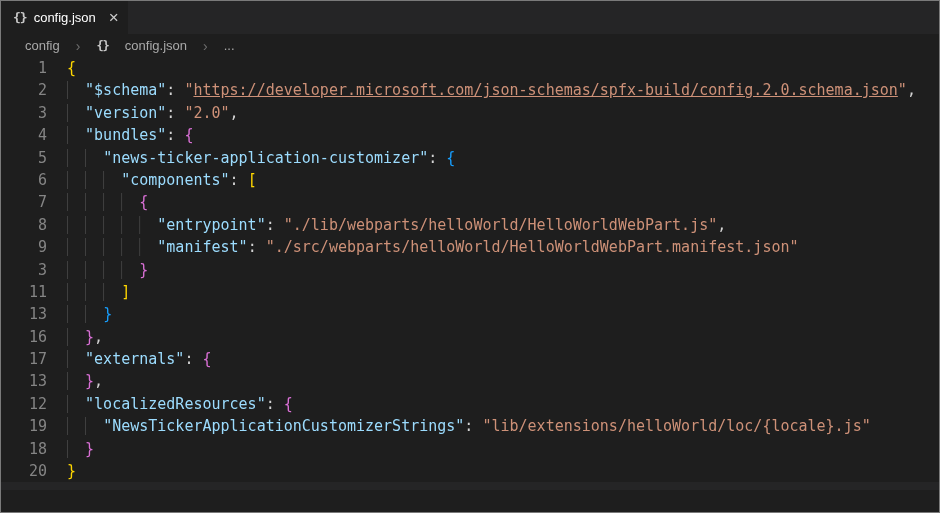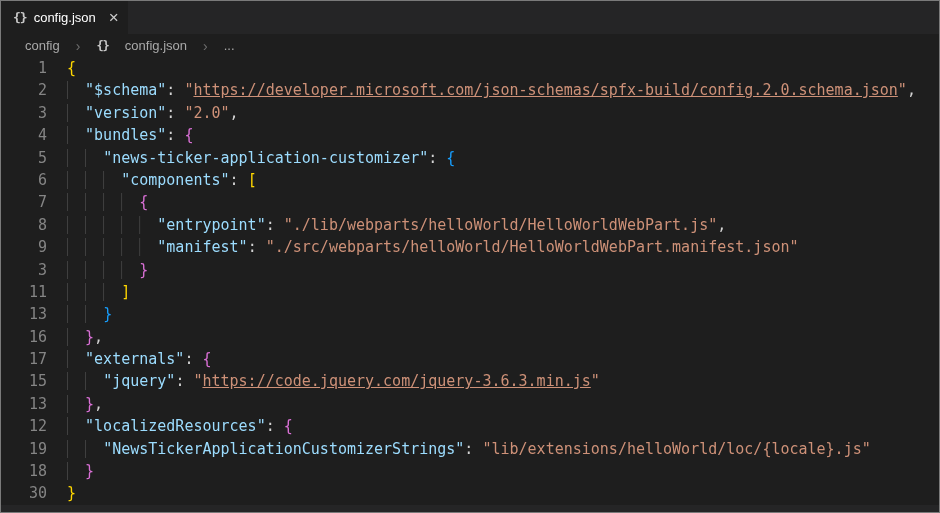--- a/index.html
+++ b/index.html
@@ -130,22 +130,21 @@
       <div class="line"><div class="gutter">5</div><div class="code"><span class="tok-ws">    </span><span class="tok-key">"news-ticker-application-customizer"</span><span class="tok-punc">: </span><span class="tok-b3">{</span></div></div>
       <div class="line"><div class="gutter">6</div><div class="code"><span class="tok-ws">      </span><span class="tok-key">"components"</span><span class="tok-punc">: </span><span class="tok-b1">[</span></div></div>
       <div class="line"><div class="gutter">7</div><div class="code"><span class="tok-ws">        </span><span class="tok-b2">{</span></div></div>
       <div class="line"><div class="gutter">8</div><div class="code"><span class="tok-ws">          </span><span class="tok-key">"entrypoint"</span><span class="tok-punc">: </span><span class="tok-str">"./lib/webparts/helloWorld/HelloWorldWebPart.js"</span><span class="tok-punc">,</span></div></div>
       <div class="line"><div class="gutter">9</div><div class="code"><span class="tok-ws">          </span><span class="tok-key">"manifest"</span><span class="tok-punc">: </span><span class="tok-str">"./src/webparts/helloWorld/HelloWorldWebPart.manifest.json"</span></div></div>
       <div class="line"><div class="gutter">3</div><div class="code"><span class="tok-ws">        </span><span class="tok-b2">}</span></div></div>
       <div class="line"><div class="gutter">11</div><div class="code"><span class="tok-ws">      </span><span class="tok-b1">]</span></div></div>
       <div class="line"><div class="gutter">13</div><div class="code"><span class="tok-ws">    </span><span class="tok-b3">}</span></div></div>
       <div class="line"><div class="gutter">16</div><div class="code"><span class="tok-ws">  </span><span class="tok-b2">}</span><span class="tok-punc">,</span></div></div>
       <div class="line"><div class="gutter">17</div><div class="code"><span class="tok-ws">  </span><span class="tok-key">"externals"</span><span class="tok-punc">: </span><span class="tok-b2">{</span></div></div>
-      <div class="line"><div class="gutter">15</div><div class="code"><span class="tok-ws">    </span><span class="tok-key">"jquery"</span><span class="tok-punc">: </span><span class="tok-str">"</span><span class="tok-link">https://code.jquery.com/jquery-3.6.3.min.js</span><span class="tok-str">"</span></div></div>
       <div class="line"><div class="gutter">13</div><div class="code"><span class="tok-ws">  </span><span class="tok-b2">}</span><span class="tok-punc">,</span></div></div>
       <div class="line"><div class="gutter">12</div><div class="code"><span class="tok-ws">  </span><span class="tok-key">"localizedResources"</span><span class="tok-punc">: </span><span class="tok-b2">{</span></div></div>
       <div class="line"><div class="gutter">19</div><div class="code"><span class="tok-ws">    </span><span class="tok-key">"NewsTickerApplicationCustomizerStrings"</span><span class="tok-punc">: </span><span class="tok-str">"lib/extensions/helloWorld/loc/{locale}.js"</span></div></div>
       <div class="line"><div class="gutter">18</div><div class="code"><span class="tok-ws">  </span><span class="tok-b2">}</span></div></div>
-      <div class="line"><div class="gutter">30</div><div class="code"><span class="tok-b1">}</span></div></div>
+      <div class="line"><div class="gutter">20</div><div class="code"><span class="tok-b1">}</span></div></div>
     </div>
 </div>
 
 <div class="bottombar"></div>
 
 </body></html>

